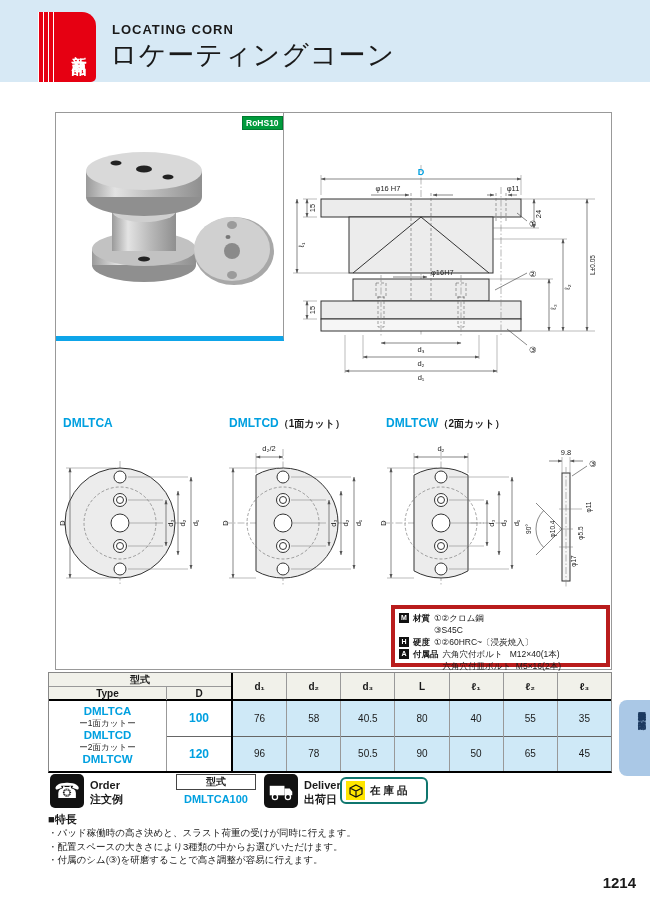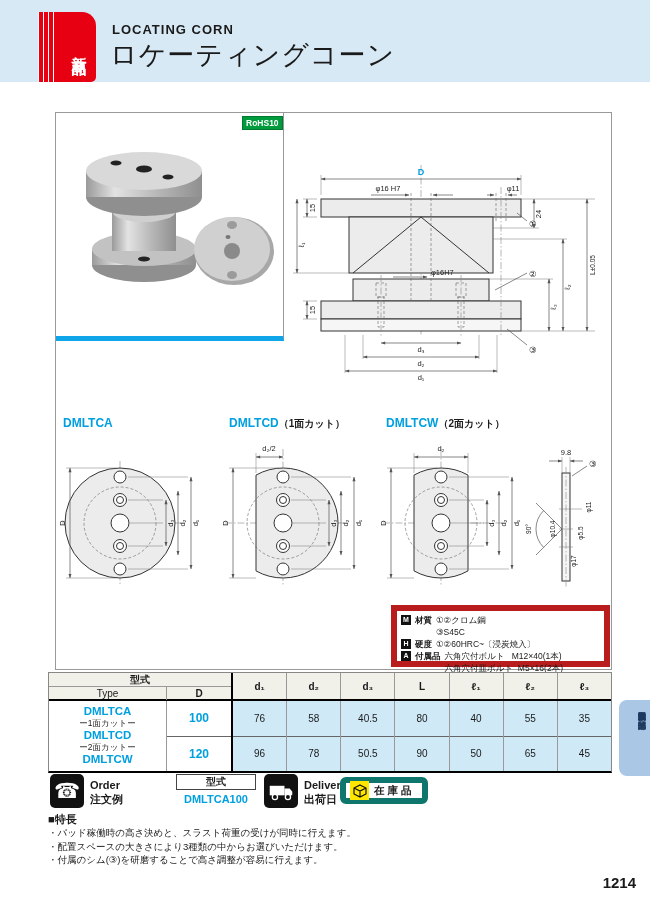--- a/index.html
+++ b/index.html
@@ -19,21 +19,21 @@
   .title-ja { position:absolute; left:110px; top:37px; font-size:27px; font-weight:normal; letter-spacing:1px; }
 
   
   .mainbox { position:absolute; left:55px; top:112px; width:557px; height:558px; border:1px solid #999; background:#fff; }
   .photocell { position:absolute; left:0; top:0; width:228px; height:228px;
                border-right:1px solid #999; border-bottom:5px solid #0ea5e9; }
   .rohs { position:absolute; left:186px; top:3px; background:#009b3c; border:1px solid #007a30;
           color:#fff; font-size:8.5px; font-weight:bold; padding:1px 3px; line-height:10px; }
   .viewlabel { position:absolute; font-size:12px; font-weight:bold; color:#00a0e0; white-space:nowrap; }
   .viewlabel .sfx { font-size:10px; font-weight:bold; color:#1a1a1a; }
-  .notes { position:absolute; left:335px; top:492px; width:219px; height:62px; border:6px solid #b91c1c;
+  .notes { position:absolute; left:335px; top:492px; width:219px; height:62px; border:4px solid #b91c1c;
            font-size:8.5px; line-height:12px; padding:3px 4px; }
   .nrow { display:flex; gap:4px; }
   .nicon { display:inline-block; width:10px; height:10px; background:#111; color:#fff; font-size:7px;
            font-weight:bold; text-align:center; line-height:10px; flex:0 0 auto; margin-top:1px; }
   .nlab { font-weight:bold; flex:0 0 auto; }
 
   
   svg text { font-family:"Liberation Sans","DejaVu Sans",sans-serif; }
   .part { fill:#ececec; stroke:#333; stroke-width:1; }
   .part2 { fill:#f6f6f6; stroke:#333; stroke-width:1; }
@@ -47,21 +47,21 @@
   .tb { fill:#00a0e0; font-weight:bold; font-size:9px; }
   .ts { font-size:6.5px; fill:#222; }
   .tc { font-size:8.5px; fill:#222; }
 
   
   .ctable { position:absolute; left:48px; top:672px; width:564px; border:1px solid #888; border-bottom:2px solid #000; }
   .hrow { display:flex; height:28px; background:#f1f1ea; border-bottom:2px solid #000; }
   .mcol { width:184px; flex:0 0 auto; border-right:2px solid #000; }
   .mhead { height:14px; text-align:center; font-size:10px; font-weight:bold; line-height:14px; border-bottom:1px solid #999; }
   .msub { display:flex; height:13px; }
-  .mtype { width:118px; text-align:center; font-size:10px; font-weight:normal; line-height:13px; border-right:1px solid #999; }
+  .mtype { width:118px; text-align:center; font-size:10px; font-weight:bold; line-height:13px; border-right:1px solid #999; }
   .mD { flex:1; text-align:center; font-size:10px; font-weight:bold; line-height:13px; }
   .dimh { flex:1; text-align:center; font-size:10px; font-weight:bold; line-height:27px; border-right:1px solid #999; }
   .dimh:last-child { border-right:none; }
   .brow { display:flex; height:70px; }
   .mbody { width:184px; flex:0 0 auto; border-right:2px solid #000; display:flex; }
   .typecell { width:118px; border-right:1px solid #999; text-align:center; padding-top:4px; }
   .code { font-size:11.5px; font-weight:bold; color:#00a0e0; line-height:13px; }
   .cut { font-size:8.5px; color:#222; line-height:11px; }
   .Dcol { flex:1; display:flex; flex-direction:column; }
   .Dval { flex:1; display:flex; align-items:center; justify-content:center; font-size:12px;
@@ -75,21 +75,21 @@
   
   .orderrow { position:absolute; left:48px; top:774px; width:564px; height:38px; }
   .sqicon { position:absolute; width:34px; height:34px; background:#111; border-radius:5px;
             display:flex; align-items:center; justify-content:center; }
   .phoneglyph { color:#fff; font-size:21px; line-height:34px; }
   .olab { position:absolute; font-size:11px; font-weight:bold; line-height:14px; white-space:nowrap; }
   .modelbox { position:absolute; left:128px; top:0; width:80px; height:16px; border:1.5px solid #444;
               text-align:center; font-size:10px; font-weight:bold; line-height:14px; }
   .modelex { position:absolute; left:128px; top:19px; width:80px; text-align:center; font-size:11px;
              font-weight:bold; color:#00a0e0; }
-  .stockpill { position:absolute; left:292px; top:3px; width:88px; height:27px; border:6px solid #0f766e;
+  .stockpill { position:absolute; left:292px; top:3px; width:88px; height:27px; border:2px solid #0f766e;
                border-radius:6px; display:flex; align-items:center; gap:5px; padding:0 4px; background:#fff; }
   .stockcube { width:19px; height:19px; background:#ffe600; display:flex; align-items:center; justify-content:center; }
   .stocktext { font-size:10.5px; font-weight:bold; letter-spacing:3px; }
 
   
   .features { position:absolute; left:48px; top:812px; width:520px; }
   .ftitle { font-size:11px; font-weight:bold; line-height:14px; }
   .fitem { font-size:9.5px; line-height:13.5px; }
 
   

